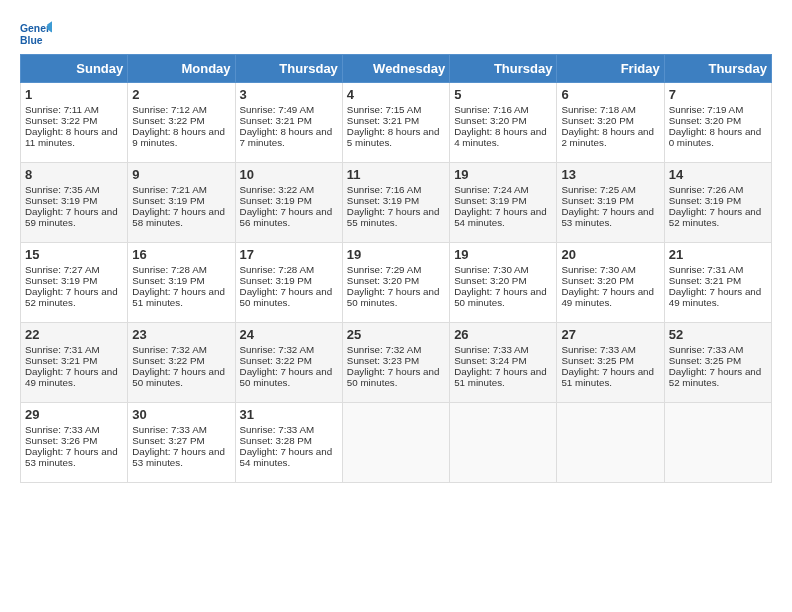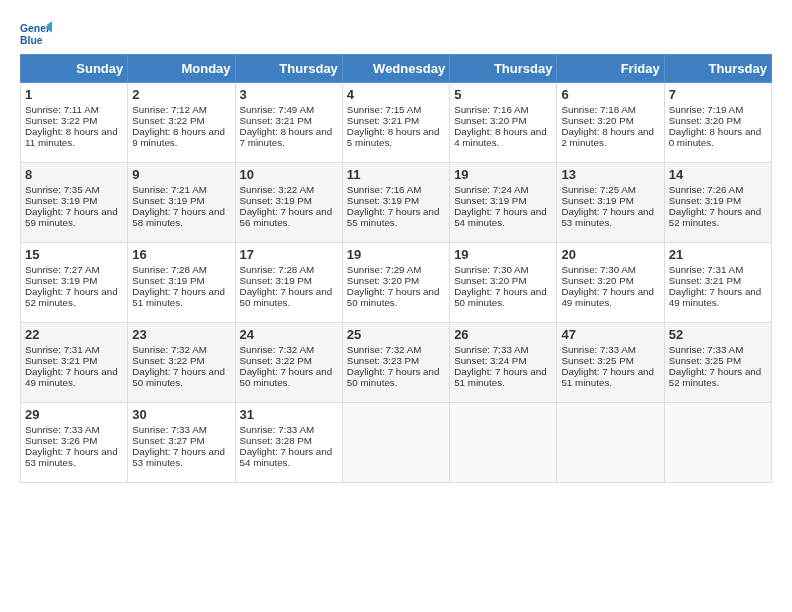--- a/index.html
+++ b/index.html
@@ -135,21 +135,21 @@
           <td><span class="day-num">19</span><span>Sunrise: 7:30 AM</span><br><span>Sunset: 3:20 PM</span><br><span>Daylight: 7 hours and 50 minutes.</span></td>
           <td><span class="day-num">20</span><span>Sunrise: 7:30 AM</span><br><span>Sunset: 3:20 PM</span><br><span>Daylight: 7 hours and 49 minutes.</span></td>
           <td><span class="day-num">21</span><span>Sunrise: 7:31 AM</span><br><span>Sunset: 3:21 PM</span><br><span>Daylight: 7 hours and 49 minutes.</span></td>
         </tr>
         <tr>
           <td><span class="day-num">22</span><span>Sunrise: 7:31 AM</span><br><span>Sunset: 3:21 PM</span><br><span>Daylight: 7 hours and 49 minutes.</span></td>
           <td><span class="day-num">23</span><span>Sunrise: 7:32 AM</span><br><span>Sunset: 3:22 PM</span><br><span>Daylight: 7 hours and 50 minutes.</span></td>
           <td><span class="day-num">24</span><span>Sunrise: 7:32 AM</span><br><span>Sunset: 3:22 PM</span><br><span>Daylight: 7 hours and 50 minutes.</span></td>
           <td><span class="day-num">25</span><span>Sunrise: 7:32 AM</span><br><span>Sunset: 3:23 PM</span><br><span>Daylight: 7 hours and 50 minutes.</span></td>
           <td><span class="day-num">26</span><span>Sunrise: 7:33 AM</span><br><span>Sunset: 3:24 PM</span><br><span>Daylight: 7 hours and 51 minutes.</span></td>
-          <td><span class="day-num">47</span><span>Sunrise: 7:33 AM</span><br><span>Sunset: 3:25 PM</span><br><span>Daylight: 7 hours and 51 minutes.</span></td>
+          <td><span class="day-num">27</span><span>Sunrise: 7:33 AM</span><br><span>Sunset: 3:25 PM</span><br><span>Daylight: 7 hours and 51 minutes.</span></td>
           <td><span class="day-num">52</span><span>Sunrise: 7:33 AM</span><br><span>Sunset: 3:25 PM</span><br><span>Daylight: 7 hours and 52 minutes.</span></td>
         </tr>
         <tr>
           <td><span class="day-num">29</span><span>Sunrise: 7:33 AM</span><br><span>Sunset: 3:26 PM</span><br><span>Daylight: 7 hours and 53 minutes.</span></td>
           <td><span class="day-num">30</span><span>Sunrise: 7:33 AM</span><br><span>Sunset: 3:27 PM</span><br><span>Daylight: 7 hours and 53 minutes.</span></td>
           <td><span class="day-num">31</span><span>Sunrise: 7:33 AM</span><br><span>Sunset: 3:28 PM</span><br><span>Daylight: 7 hours and 54 minutes.</span></td>
           <td class="empty-cell"></td>
           <td class="empty-cell"></td>
           <td class="empty-cell"></td>
           <td class="empty-cell"></td>

